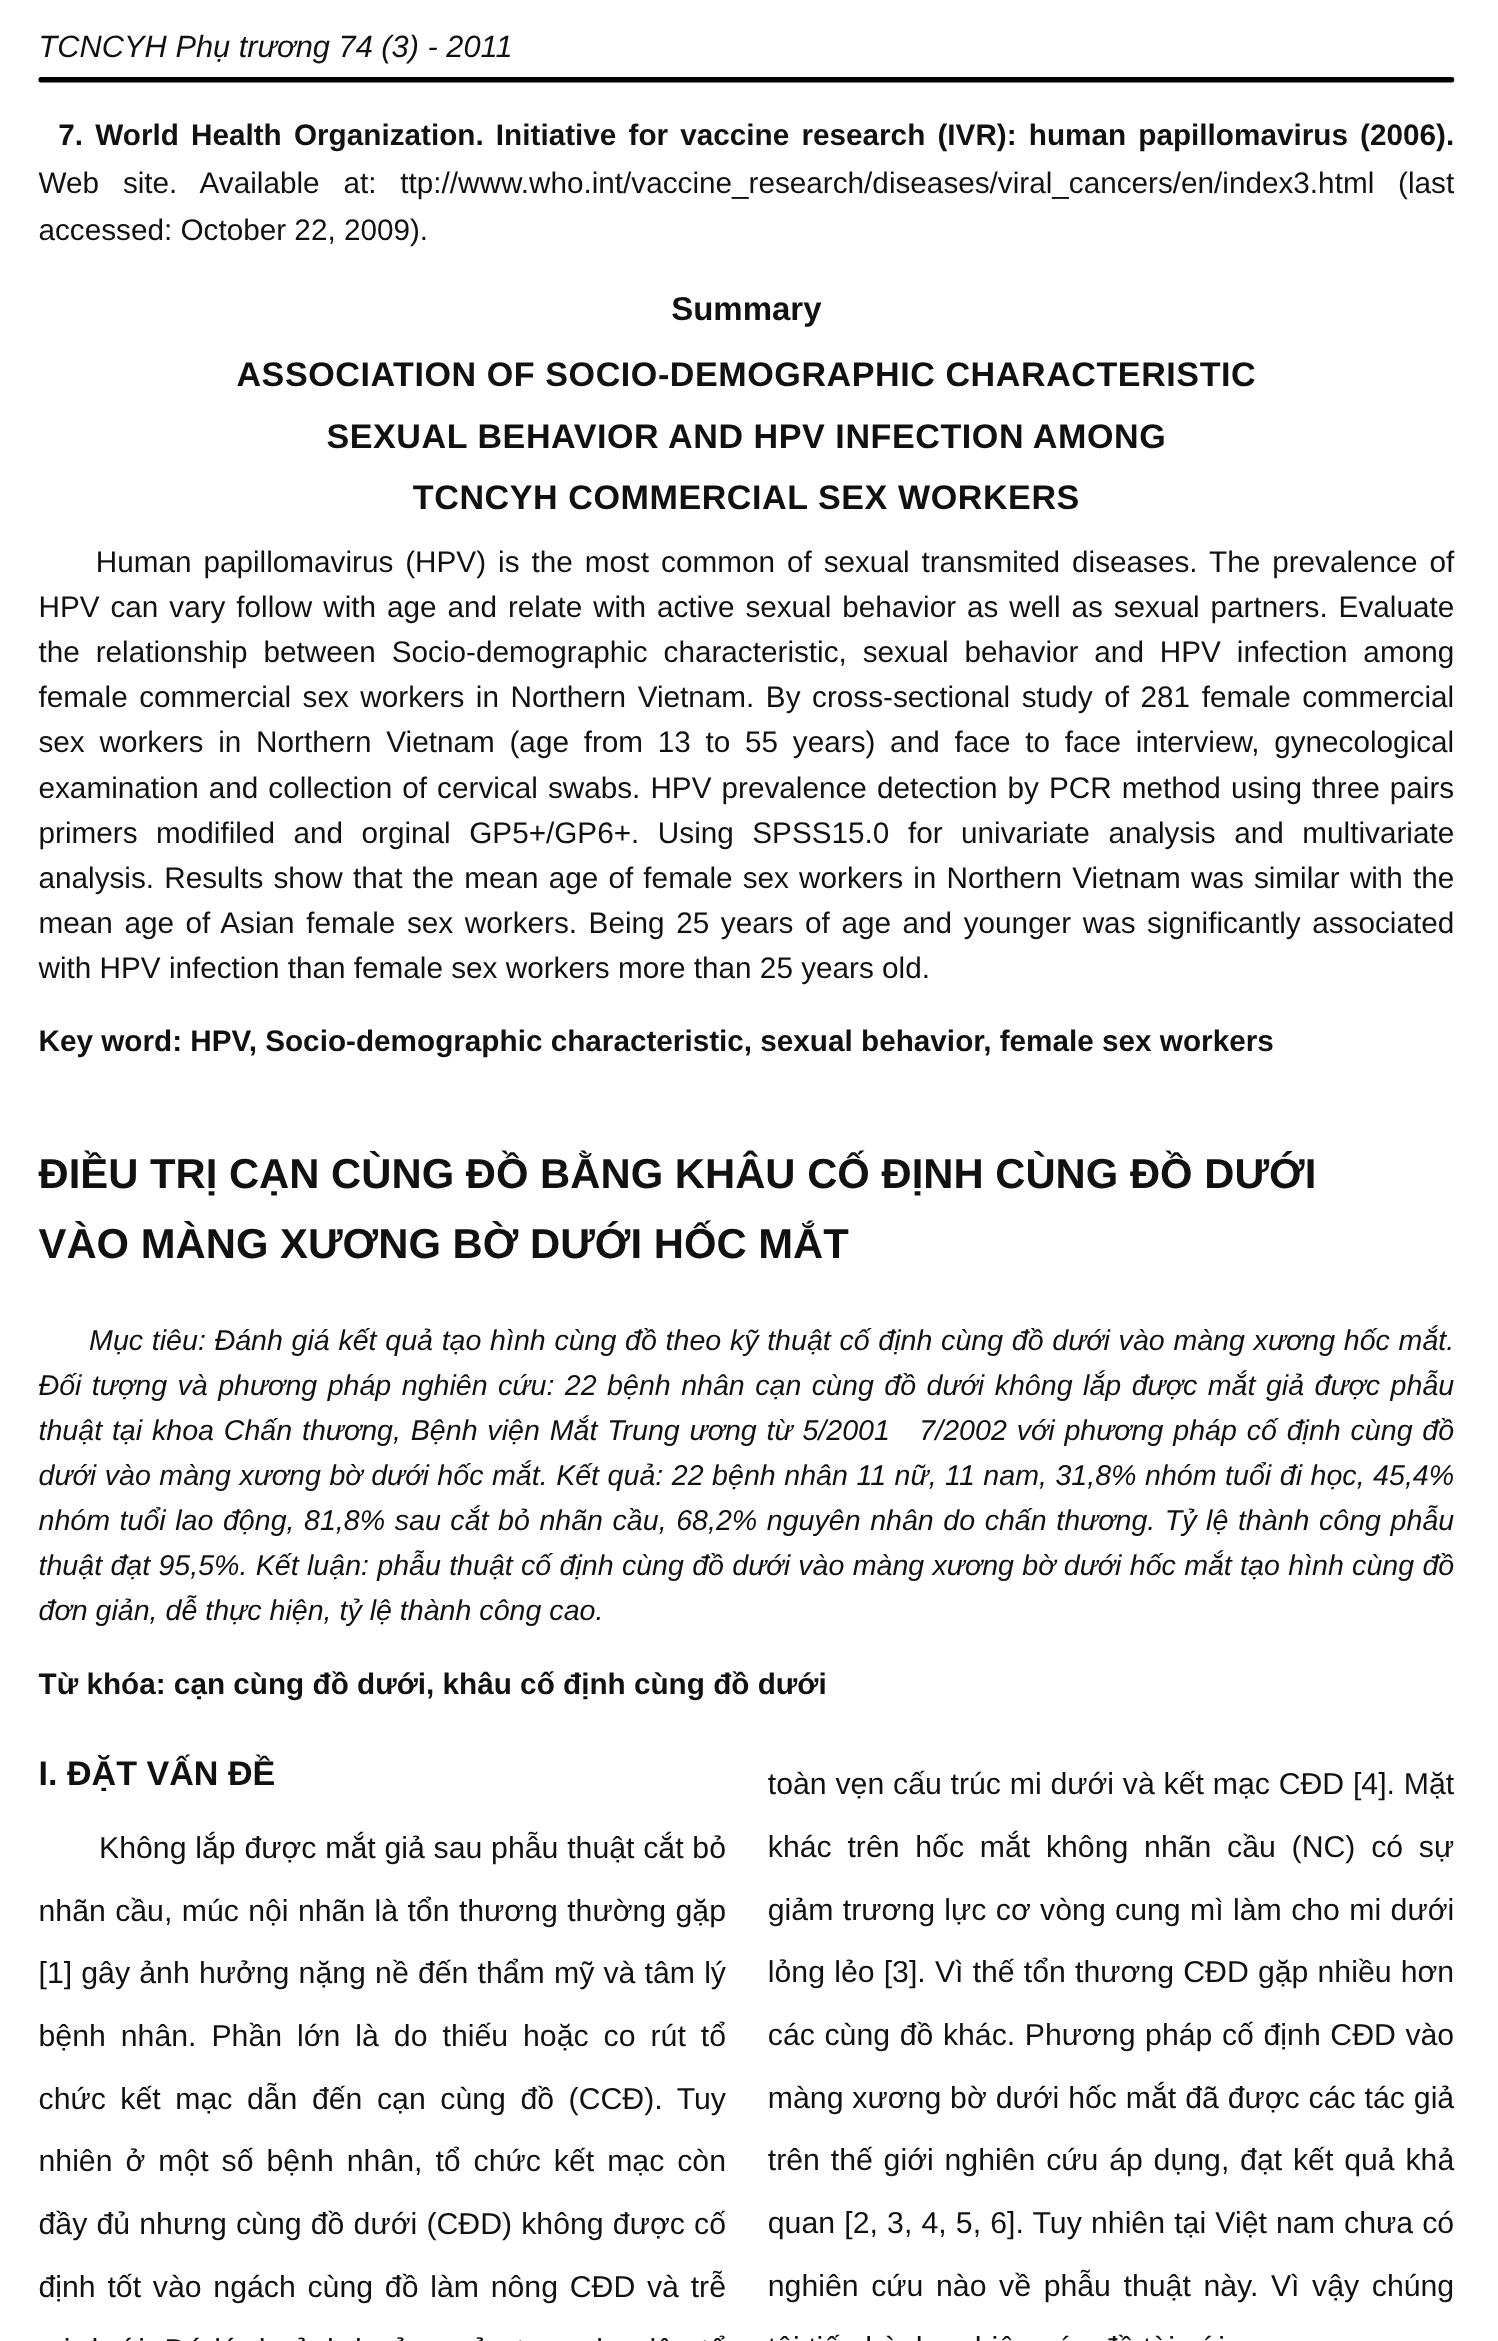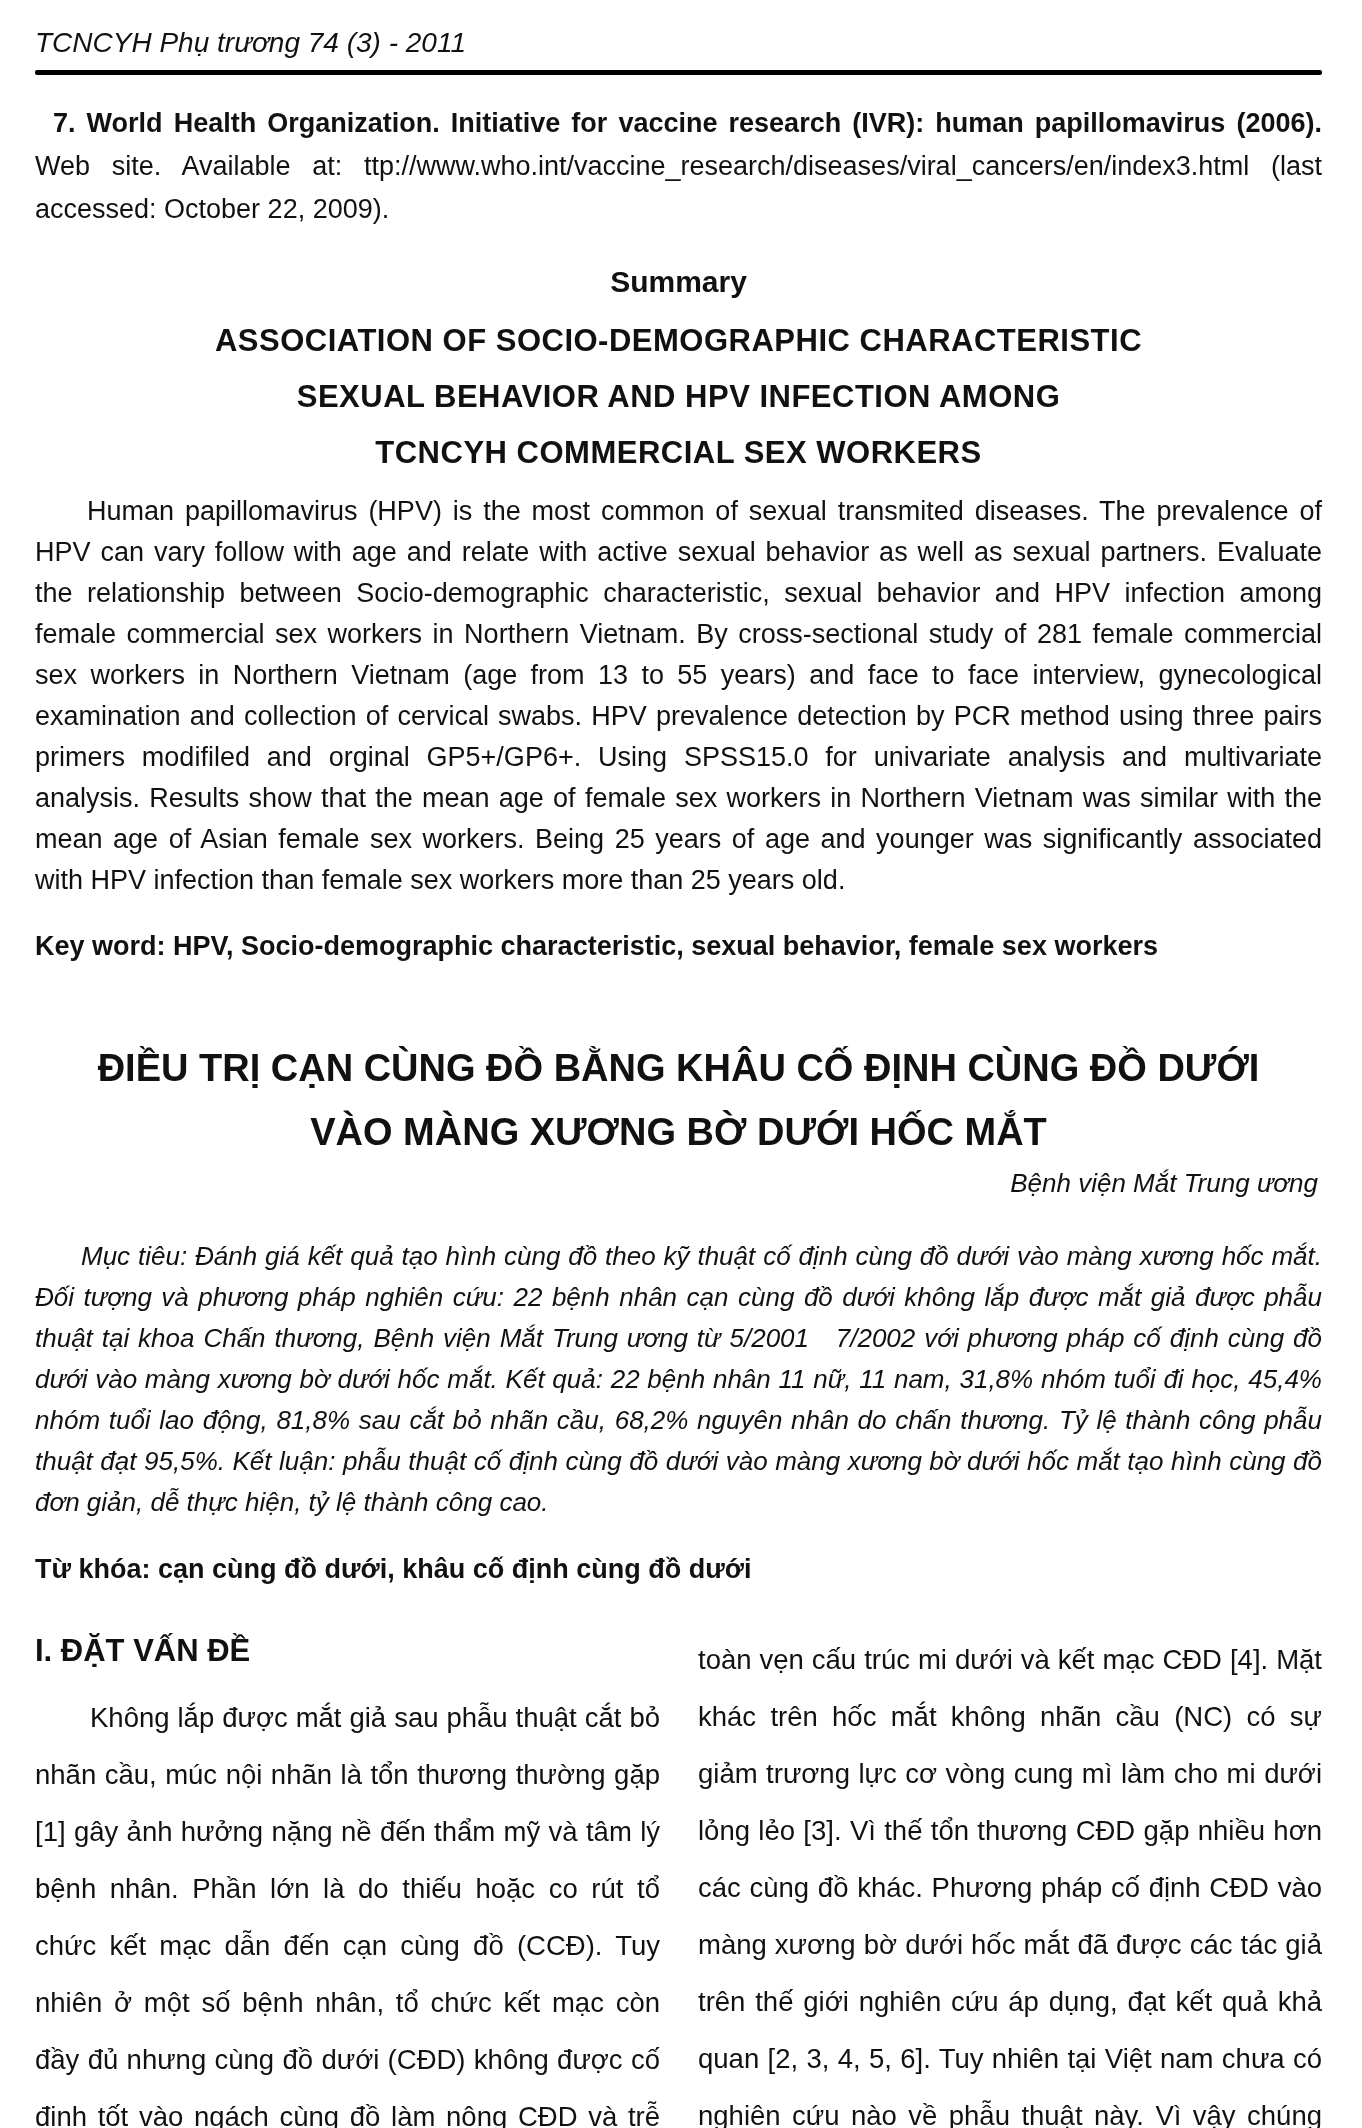--- a/index.html
+++ b/index.html
@@ -66,21 +66,20 @@
   }
   .summary-keywords {
     margin-top: 24px;
     font-weight: bold;
     font-size: 27px;
     line-height: 36px;
   }
   
   .vn-title {
     margin-top: 72px;
-    text-align: center;
     font-weight: bold;
     font-size: 38px;
     line-height: 64px;
   }
   .vn-author {
     margin-top: 26px;
     text-align: right;
     font-weight: bold;
     font-size: 28px;
     line-height: 36px;
@@ -153,21 +152,20 @@
 
   <p class="summary-abstract">Human papillomavirus (HPV) is the most common of sexual transmited diseases. The prevalence of HPV can vary follow with age and relate with active sexual behavior as well as sexual partners. Evaluate the relationship between Socio-demographic characteristic, sexual behavior and  HPV infection among female commercial sex workers in Northern Vietnam. By cross-sectional study of 281 female commercial sex workers in Northern Vietnam (age from 13 to 55 years) and face to face interview, gynecological examination and collection of cervical swabs. HPV prevalence detection by PCR method using three pairs primers modifiled and orginal GP5+/GP6+. Using SPSS15.0 for  univariate analysis  and multivariate analysis. Results show that the mean age of female sex workers in Northern Vietnam was similar with the mean age of Asian female sex workers. Being 25 years of age and younger was significantly associated with HPV infection than female sex workers more than 25 years old.</p>
 
   <div class="summary-keywords">Key word: HPV, Socio-demographic characteristic, sexual behavior, female sex workers</div>
 
   <div class="vn-title">
     <div>ĐIỀU TRỊ CẠN CÙNG ĐỒ BẰNG KHÂU CỐ ĐỊNH CÙNG ĐỒ DƯỚI</div>
     <div>VÀO MÀNG XƯƠNG BỜ DƯỚI HỐC MẮT</div>
   </div>
 
-  <div class="vn-affiliation">Bệnh viện Mắt Trung ương</div>
 
   <p class="vn-abstract">Mục tiêu: Đánh giá kết quả tạo hình cùng đồ theo kỹ thuật cố định cùng đồ dưới vào màng xương hốc mắt. Đối tượng và phương pháp nghiên cứu: 22 bệnh nhân cạn cùng đồ dưới không lắp được mắt giả được phẫu thuật tại khoa Chấn thương, Bệnh viện Mắt Trung ương từ 5/2001 &nbsp; 7/2002 với phương pháp cố định cùng đồ dưới vào màng xương bờ dưới hốc mắt. Kết quả: 22 bệnh nhân 11 nữ, 11 nam, 31,8% nhóm tuổi đi học, 45,4% nhóm tuổi lao động, 81,8% sau cắt bỏ nhãn cầu, 68,2% nguyên nhân do chấn thương. Tỷ lệ thành công phẫu thuật đạt 95,5%. Kết luận: phẫu thuật cố định cùng đồ dưới vào màng xương bờ dưới hốc mắt tạo hình cùng đồ đơn giản, dễ thực hiện, tỷ lệ thành công cao.</p>
 
   <div class="vn-keywords">Từ khóa: cạn cùng đồ dưới, khâu cố định cùng đồ dưới</div>
 
   <div class="columns">
     <div class="col-left">
       <div class="section-heading">I. ĐẶT VẤN ĐỀ</div>
       <p class="col-paragraph">Không lắp được mắt giả sau phẫu thuật cắt bỏ nhãn cầu, múc nội nhãn là tổn thương thường gặp [1] gây ảnh hưởng nặng nề đến thẩm mỹ và tâm lý bệnh nhân. Phần lớn là do thiếu hoặc co rút tổ chức kết mạc dẫn đến cạn cùng đồ (CCĐ). Tuy nhiên ở một số bệnh nhân, tổ chức kết mạc còn đầy đủ nhưng cùng đồ dưới (CĐD) không  được cố định tốt vào ngách cùng đồ làm nông CĐD và trễ mi dưới. Đó lá do ảnh hưởng của trọng lực lên tổ chức phần mềm, mô độn, mắt giả làm ảnh hưởng đến sự</p>
     </div>

